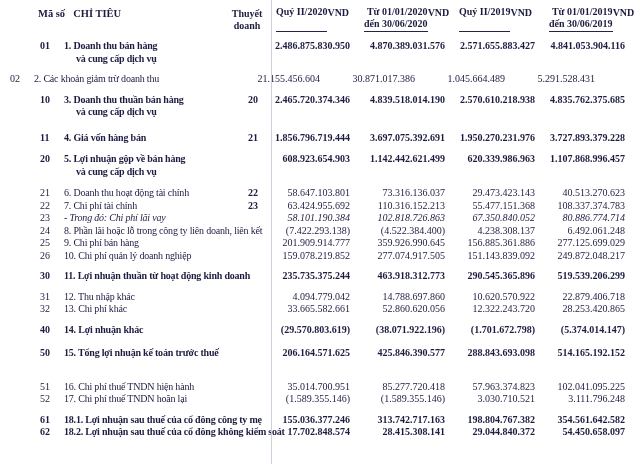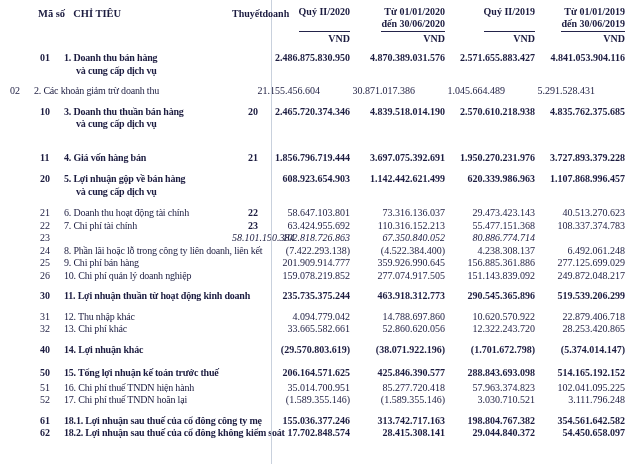--- a/index.html
+++ b/index.html
@@ -18,24 +18,24 @@
     display:grid;
     grid-template-columns:26px 168px 30px 88px 95px 90px 90px;
     padding-left:38px;
     align-items:start;
   }
 
   
   .hdr{position:relative;}
   .hdr-left{grid-column:1/3;display:flex;gap:8px;font-weight:bold;font-size:10.5px;white-space:nowrap;padding-top:2px;}
   .note-head{
-    display:flex;flex-direction:row;align-items:center;justify-content:flex-start;
+    display:flex;flex-direction:column;align-items:center;justify-content:flex-start;
     font-weight:bold;font-size:10px;line-height:11.5px;white-space:nowrap;overflow:visible;padding-top:2px;
   }
-  .pcol{display:flex;flex-direction:column;align-items:flex-end;}
+  .pcol{display:flex;flex-direction:row;}
   .phead{
     height:26px;margin-left:14px;
     display:flex;flex-direction:column;justify-content:flex-start;align-items:flex-end;
     font-weight:bold;font-size:10px;line-height:12px;white-space:nowrap;
     border-bottom:1.5px solid #23234a;padding-bottom:1px;box-sizing:border-box;
   }
   .vnd{margin-top:1px;text-align:right;font-weight:bold;font-size:10px;}
 
   
   .row{line-height:12.5px;font-size:10px;}
@@ -128,21 +128,21 @@
     <span class="label">
       <span class="l1">3. Doanh thu thuần bán hàng</span>
       <span class="l2">và cung cấp dịch vụ</span>
     </span>
     <span class="note">20</span>
     <span class="val">2.465.720.374.346</span>
     <span class="val">4.839.518.014.190</span>
     <span class="val">2.570.610.218.938</span>
     <span class="val">4.835.762.375.685</span>
   </div>
-      <div class="grid row bold" style="margin-top: 21px;">
+      <div class="grid row bold" style="margin-top: 13px;">
     <span class="code">11</span>
     <span class="label">
       <span class="l1">4. Giá vốn hàng bán</span>
       
     </span>
     <span class="note">21</span>
     <span class="val">1.856.796.719.444</span>
     <span class="val">3.697.075.392.691</span>
     <span class="val">1.950.270.231.976</span>
     <span class="val">3.727.893.379.228</span>
@@ -178,20 +178,24 @@
       
     </span>
     <span class="note">23</span>
     <span class="val">63.424.955.692</span>
     <span class="val">110.316.152.213</span>
     <span class="val">55.477.151.368</span>
     <span class="val">108.337.374.783</span>
   </div>
       <div class="grid row italic" style="margin-top: 0px;">
     <span class="code">23</span>
+    <span class="label">
+      <span class="l1">- Trong đó: Chi phí lãi vay</span>
+      
+    </span>
     <span class="note"></span>
     <span class="val">58.101.190.384</span>
     <span class="val">102.818.726.863</span>
     <span class="val">67.350.840.052</span>
     <span class="val">80.886.774.714</span>
   </div>
       <div class="grid row normal" style="margin-top: 0px;">
     <span class="code">24</span>
     <span class="label">
       <span class="l1">8. Phần lãi hoặc lỗ trong công ty liên doanh, liên kết</span>
@@ -280,21 +284,21 @@
     <span class="label">
       <span class="l1">15. Tổng lợi nhuận kế toán trước thuế</span>
       
     </span>
     <span class="note"></span>
     <span class="val">206.164.571.625</span>
     <span class="val">425.846.390.577</span>
     <span class="val">288.843.693.098</span>
     <span class="val">514.165.192.152</span>
   </div>
-      <div class="grid row normal" style="margin-top: 2px; font-family: Liberation Serif, serif;">
+      <div class="grid row normal" style="margin-top: 21px; font-family: Liberation Serif, serif;">
     <span class="code">51</span>
     <span class="label">
       <span class="l1">16. Chi phí thuế TNDN hiện hành</span>
       
     </span>
     <span class="note"></span>
     <span class="val">35.014.700.951</span>
     <span class="val">85.277.720.418</span>
     <span class="val">57.963.374.823</span>
     <span class="val">102.041.095.225</span>

